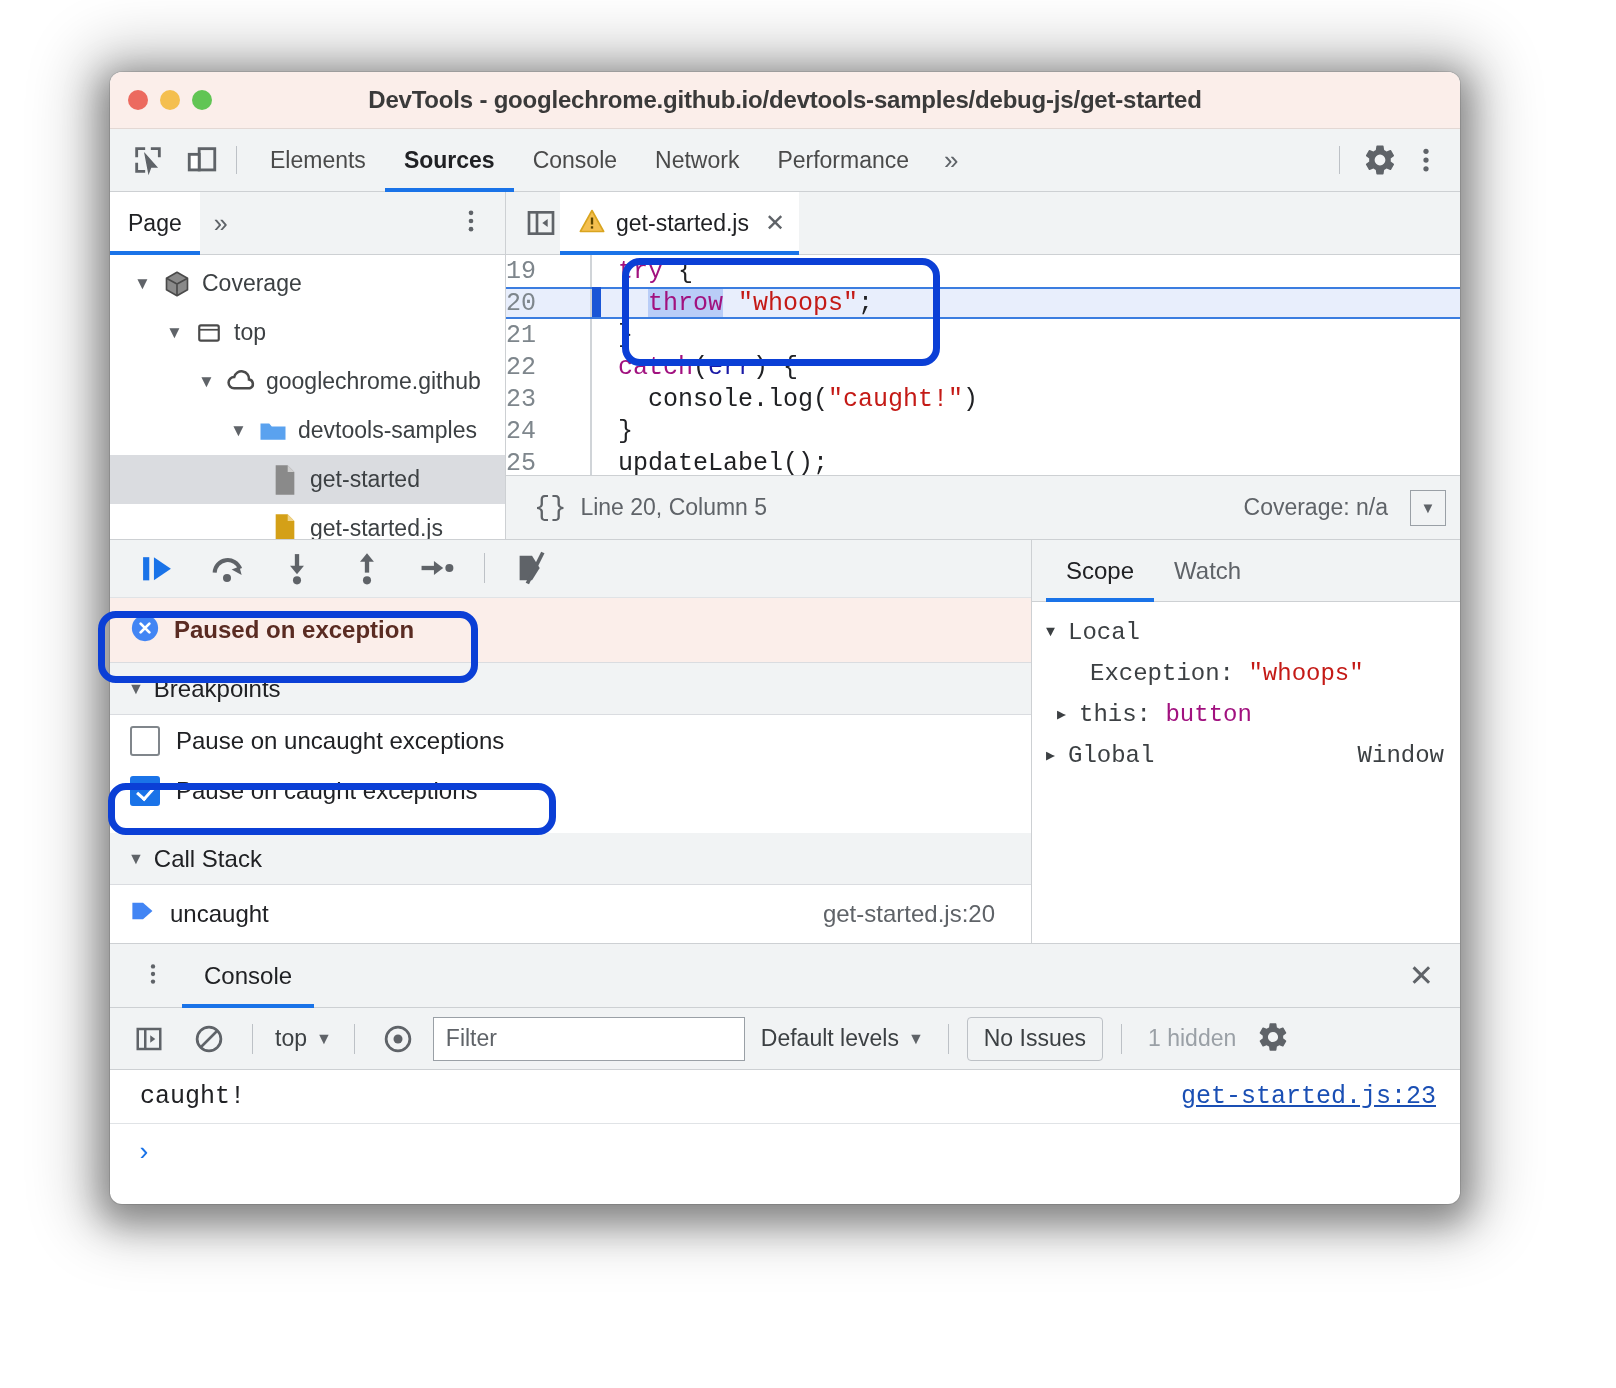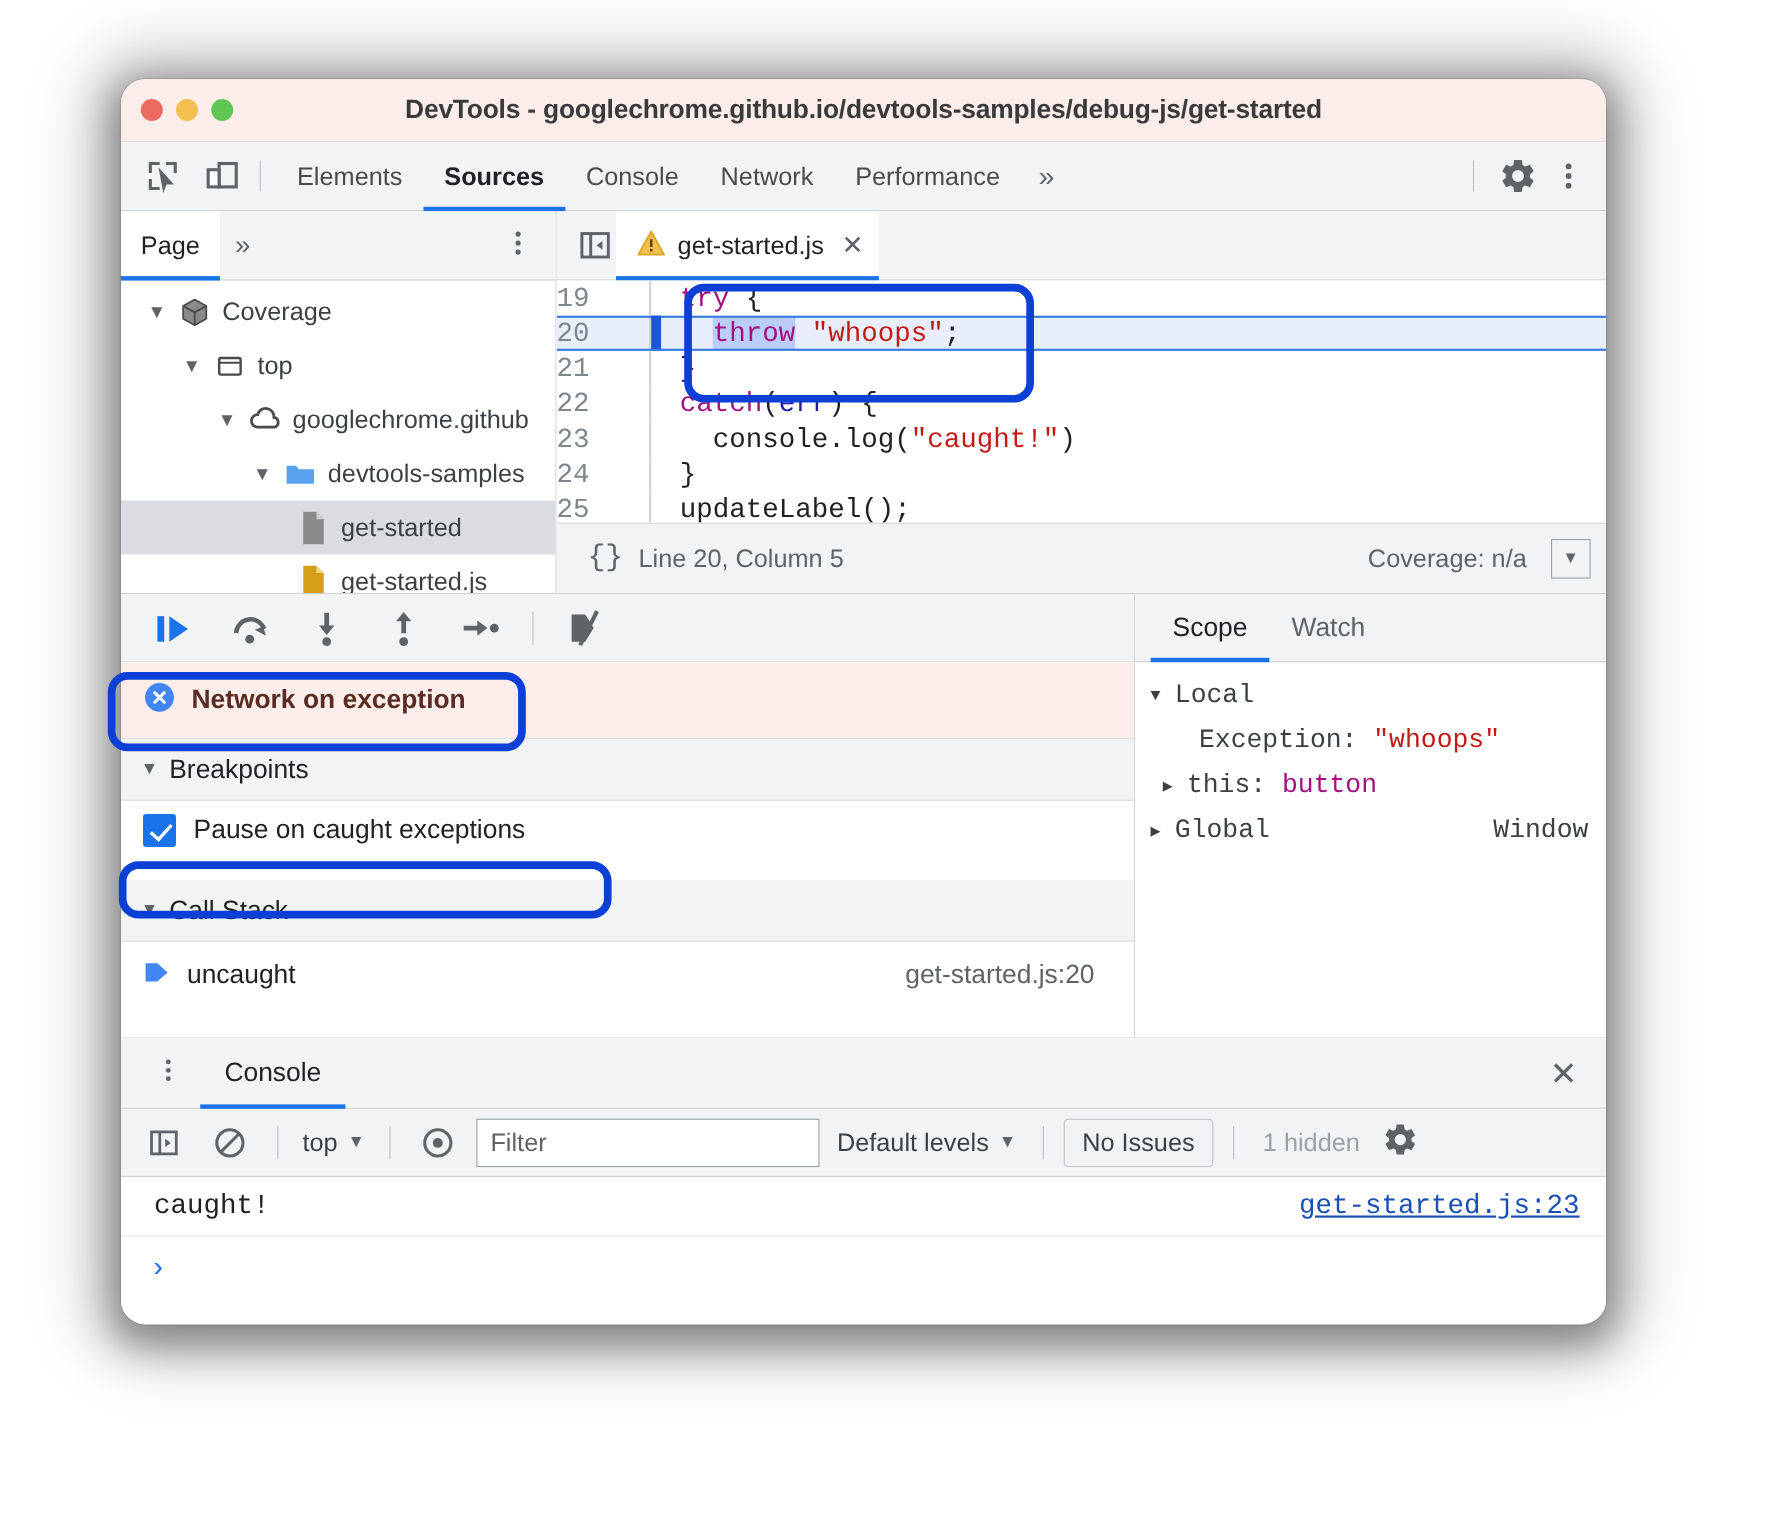--- a/index.html
+++ b/index.html
@@ -14,21 +14,21 @@
     width: 1616px; height: 1388px;
     background: #ffffff;
   }
 
   
   .window {
     position: absolute;
     left: 110px; top: 72px;
     width: 1350px; height: 1132px;
     background: #ffffff;
-    border-radius: 22px;
+    border-radius: 12px;
     overflow: hidden;
     box-shadow: 0 0 0 1px rgba(0,0,0,.10),
                 0 10px 34px 10px rgba(0,0,0,.35),
                 0 2px 60px 26px rgba(0,0,0,.22);
   }
 
   
   .titlebar {
     height: 57px;
     background: #fbeeea;
@@ -482,28 +482,32 @@
           </div>
         </div>
 
         <div class="paused">
           <span>
             <svg width="30" height="30" viewBox="0 0 24 24">
               <circle cx="12" cy="12" r="10.5" fill="#4285f4"></circle>
               <path d="M8.5 8.5l7 7M15.5 8.5l-7 7" stroke="#fff" stroke-width="2.2" stroke-linecap="round"></path>
             </svg>
           </span>
-          <span class="paused-txt">Network on exception</span>
+          <span class="paused-txt">Paused on exception</span>
         </div>
 
         <div class="sec-head">
           <span class="sec-tri">▼</span>
           <span>Breakpoints</span>
         </div>
 
+        <div class="cbrow">
+          <span class="cb"></span>
+          <span>Pause on uncaught exceptions</span>
+        </div>
         <div class="cbrow">
           <span class="cb on"></span>
           <span>Pause on caught exceptions</span>
         </div>
         <div class="bp-spacer"></div>
 
         <div class="sec-head">
           <span class="sec-tri">▼</span>
           <span>Call Stack</span>
         </div>

